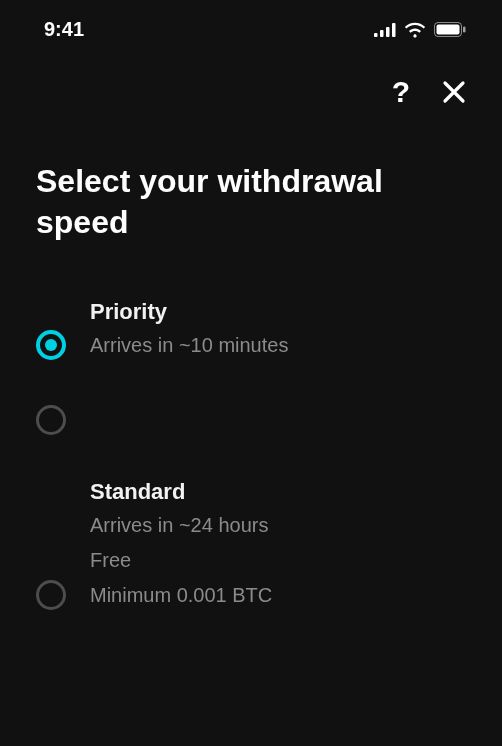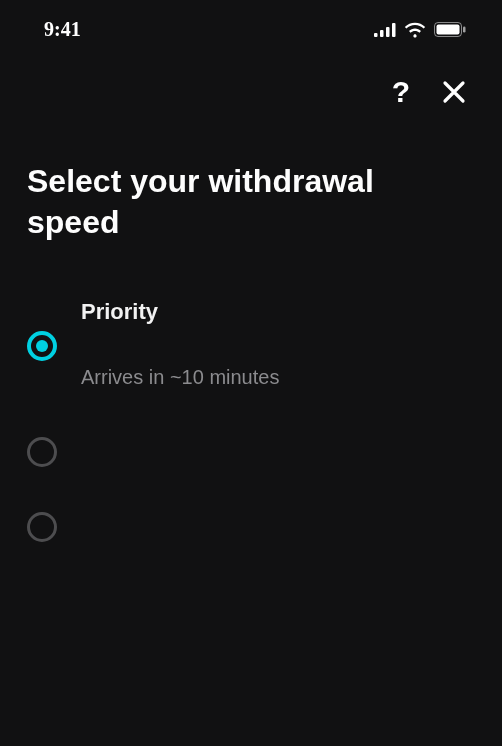--- a/index.html
+++ b/index.html
@@ -12,21 +12,20 @@
       overflow: hidden;
       position: relative;
     }
     .status-bar {
       display: flex;
       justify-content: space-between;
       align-items: center;
       padding: 18px 36px 10px 44px;
       font-size: 20px;
       font-weight: 600;
-      font-family: Liberation Serif, serif;
     }
     .status-right {
       display: flex;
       align-items: center;
       gap: 8px;
     }
     .signal-icon, .wifi-icon, .battery-icon {
       display: inline-flex;
       align-items: center;
     }
@@ -45,37 +44,37 @@
       cursor: pointer;
     }
     .close-btn {
       color: #fff;
       cursor: pointer;
       display: flex;
       align-items: center;
       justify-content: center;
     }
     .content {
-      padding: 54px 36px 0 27px;
+      padding: 54px 36px 0 36px;
     }
     .page-title {
       font-size: 32px;
       font-weight: 600;
       line-height: 1.28;
       color: #fdfdfd;
       margin-bottom: 56px;
     }
     .options {
       display: flex;
       flex-direction: column;
       gap: 44px;
     }
     .option {
       display: flex;
-      align-items: center;
+      align-items: flex-end;
       gap: 24px;
       cursor: pointer;
     }
     .radio {
       width: 30px;
       height: 30px;
       border-radius: 50%;
       flex-shrink: 0;
       margin-top: 1px;
       position: relative;
@@ -105,21 +104,20 @@
     .option-title {
       font-size: 22px;
       font-weight: 600;
       color: #f2f2f2;
     }
     .option-sub {
       font-size: 20px;
       font-weight: 400;
       color: #8b8b8e;
       line-height: 1.45;
-      margin-top: 32px;
     }
   </style>
 </head>
 <body>
 
 <div class="status-bar">
   <div>9:41</div>
   <div class="status-right">
     <span class="signal-icon">
       <svg width="22" height="14" viewBox="0 0 22 14">
@@ -165,16 +163,22 @@
         <div class="option-sub">Arrives in ~10 minutes</div>
       </div>
     </div>
 
     <div class="option">
       <div class="radio unselected"></div>
     </div>
 
     <div class="option">
       <div class="radio unselected"></div>
+      <div class="option-body">
+        <div class="option-title">Standard</div>
+        <div class="option-sub">Arrives in ~24 hours</div>
+        <div class="option-sub">Free</div>
+        <div class="option-sub">Minimum 0.001 BTC</div>
+      </div>
     </div>
 
   </div>
 </div>
 
 </body></html>

